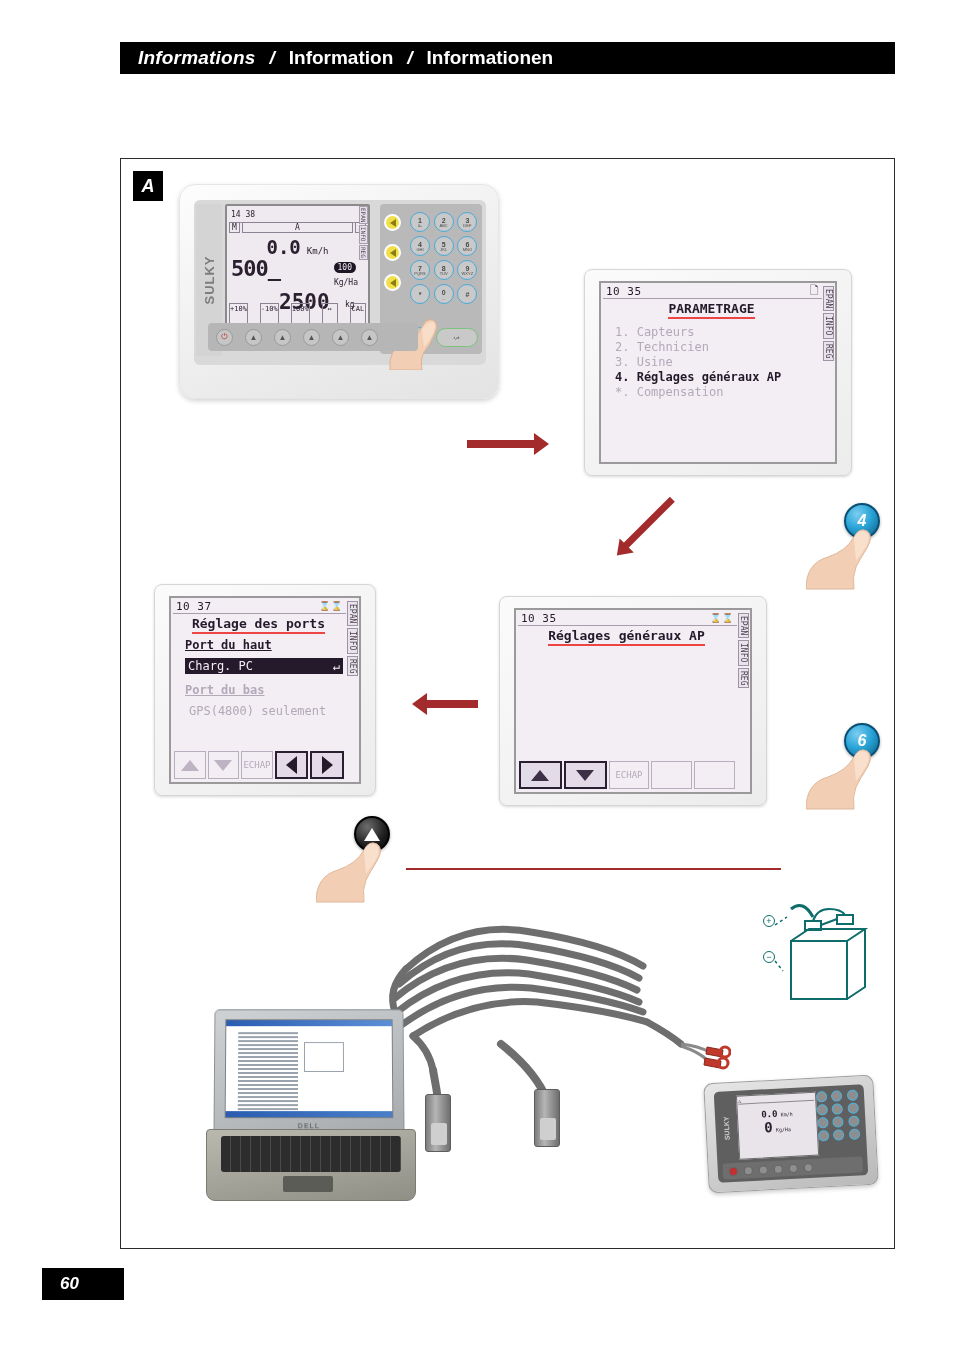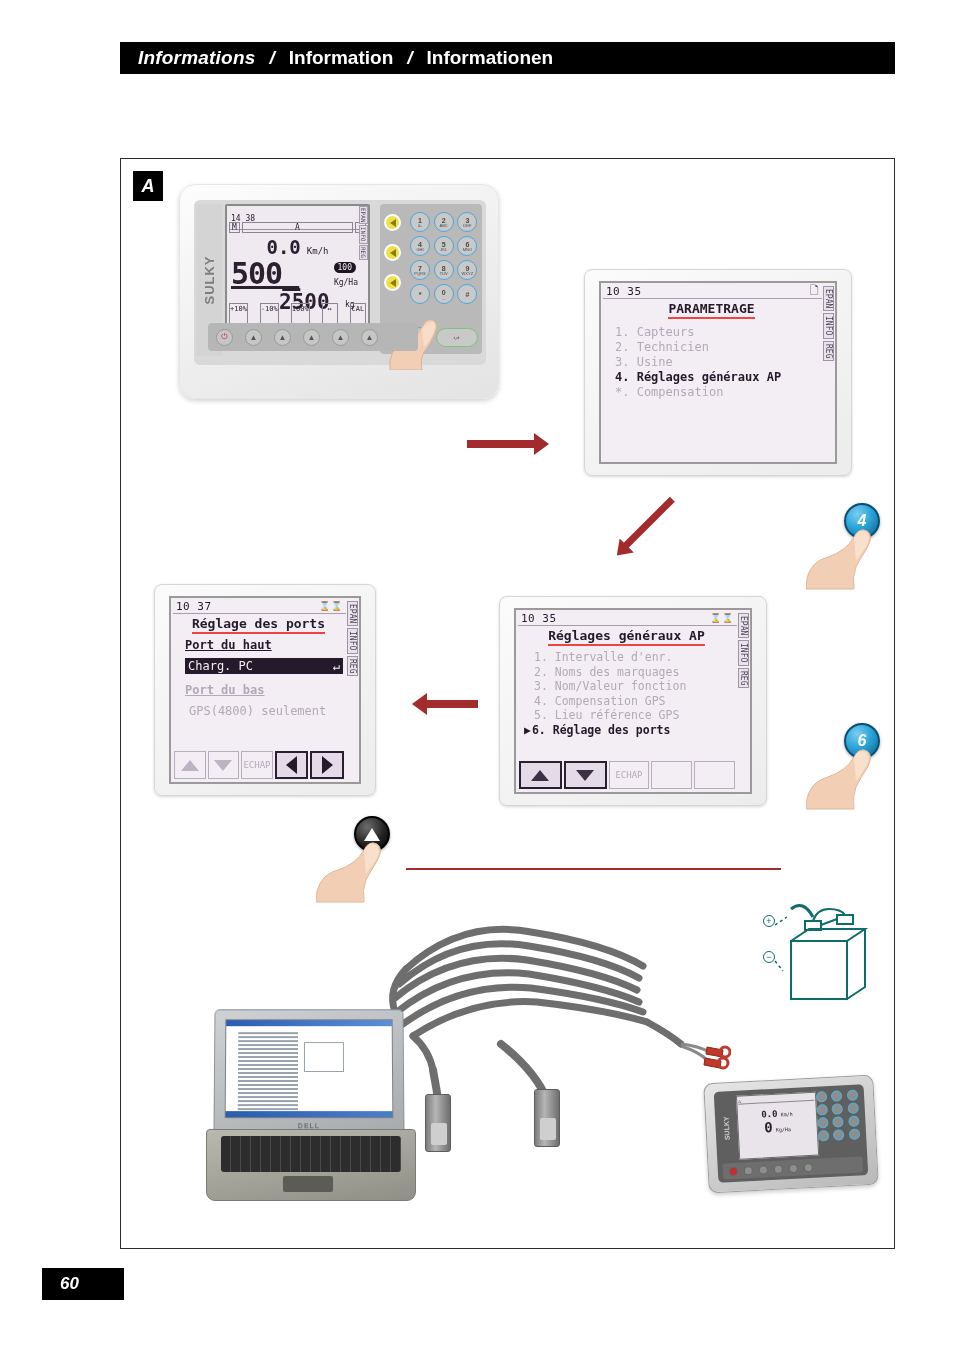--- a/index.html
+++ b/index.html
@@ -63,40 +63,40 @@
     white-space:nowrap; font-weight:bold; font-size:13px; color:#7d7d7d;
     letter-spacing:1px;
   }
   .console .lcd-box{
     position:absolute; left:31px; top:4px; width:145px; height:128px;
     background:#efeaf0; border:2px solid #8b8b8b; border-radius:2px;
     font-family:"DejaVu Sans Mono", monospace; color:#2b2030;
     overflow:hidden;
   }
   .lcd-top{
-    position:absolute;left:2px;top:1px;right:2px;height:23px;
+    position:absolute;left:2px;top:1px;right:2px;height:16px;
     border-bottom:1px solid #9a90a0; font-size:8px; display:flex; align-items:center;
     justify-content:space-between; padding:0 2px;
   }
   .lcd-row2{
     position:absolute;left:2px;top:15px;right:2px;height:13px;
     font-size:8px; display:flex; align-items:center; justify-content:space-between;
   }
   .lcd-row2 .cell{ border:1px solid #8c8395; padding:0 2px; }
   .lcd-row2 .mid{ flex:1; margin:0 2px; text-align:center; }
   .lcd-speed{
     position:absolute; left:0; top:30px; width:100%;
     display:flex; align-items:baseline; justify-content:center; gap:6px;
   }
   .lcd-speed .val{ font-size:19px; font-weight:bold;}
   .lcd-speed .unit{ font-size:9px;}
   .lcd-dose{
     position:absolute; left:4px; top:50px; width:100%;
   }
-  .lcd-dose .big{ font-size:30px; font-weight:bold; letter-spacing:-1px;text-decoration:underline;}
+  .lcd-dose .big{ font-size:22px; font-weight:bold; letter-spacing:-1px;}
   .lcd-pct{
     position:absolute; right:12px; top:56px;
     background:#1e1624; color:#efeaf0; font-size:8px; padding:1px 4px; border-radius:7px;
   }
   .lcd-kgha{ position:absolute; right:10px; top:72px; font-size:8px;}
   .lcd-weight{ position:absolute; left:52px; top:84px; font-size:21px; font-weight:bold;}
   .lcd-kg{ position:absolute; left:118px; top:94px; font-size:8px;}
   .lcd-fkeys{
     position:absolute; left:2px; bottom:1px; right:2px; height:26px;
     display:flex; gap:12px;
@@ -538,30 +538,20 @@
 
   <div class="screen-panel" style="left:378px; top:437px; width:268px; height:210px;">
     <div class="screen-lcd">
       <div class="sl-head">
         <span>10 35</span>
         <span style="font-size:9px;">⌛⌛</span>
       </div>
       <div class="sl-title">
         <span>Réglages généraux AP</span>
       </div>
-      <div class="sl-list" style="top:40px; left:18px; font-size:11.5px; line-height:14.5px;">
-        <div class="it">1. Intervalle d'enr.</div>
-        <div class="it">2. Noms des marquages</div>
-        <div class="it">3. Nom/Valeur fonction</div>
-        <div class="it">4. Compensation GPS</div>
-        <div class="it">5. Lieu référence GPS</div>
-        <div class="it sel" style="margin-left:-10px;">
-          <span class="cur">▶</span><span>6. Réglage des ports</span>
-        </div>
-      </div>
       <div class="sl-tabs">
         <b>EPAN</b>
         <b>INFO</b>
         <b>REG</b>
       </div>
       <div class="sl-fkeys">
         <div class="fk active">
             <span class="tri-up"></span>
           </div>
         <div class="fk active">

